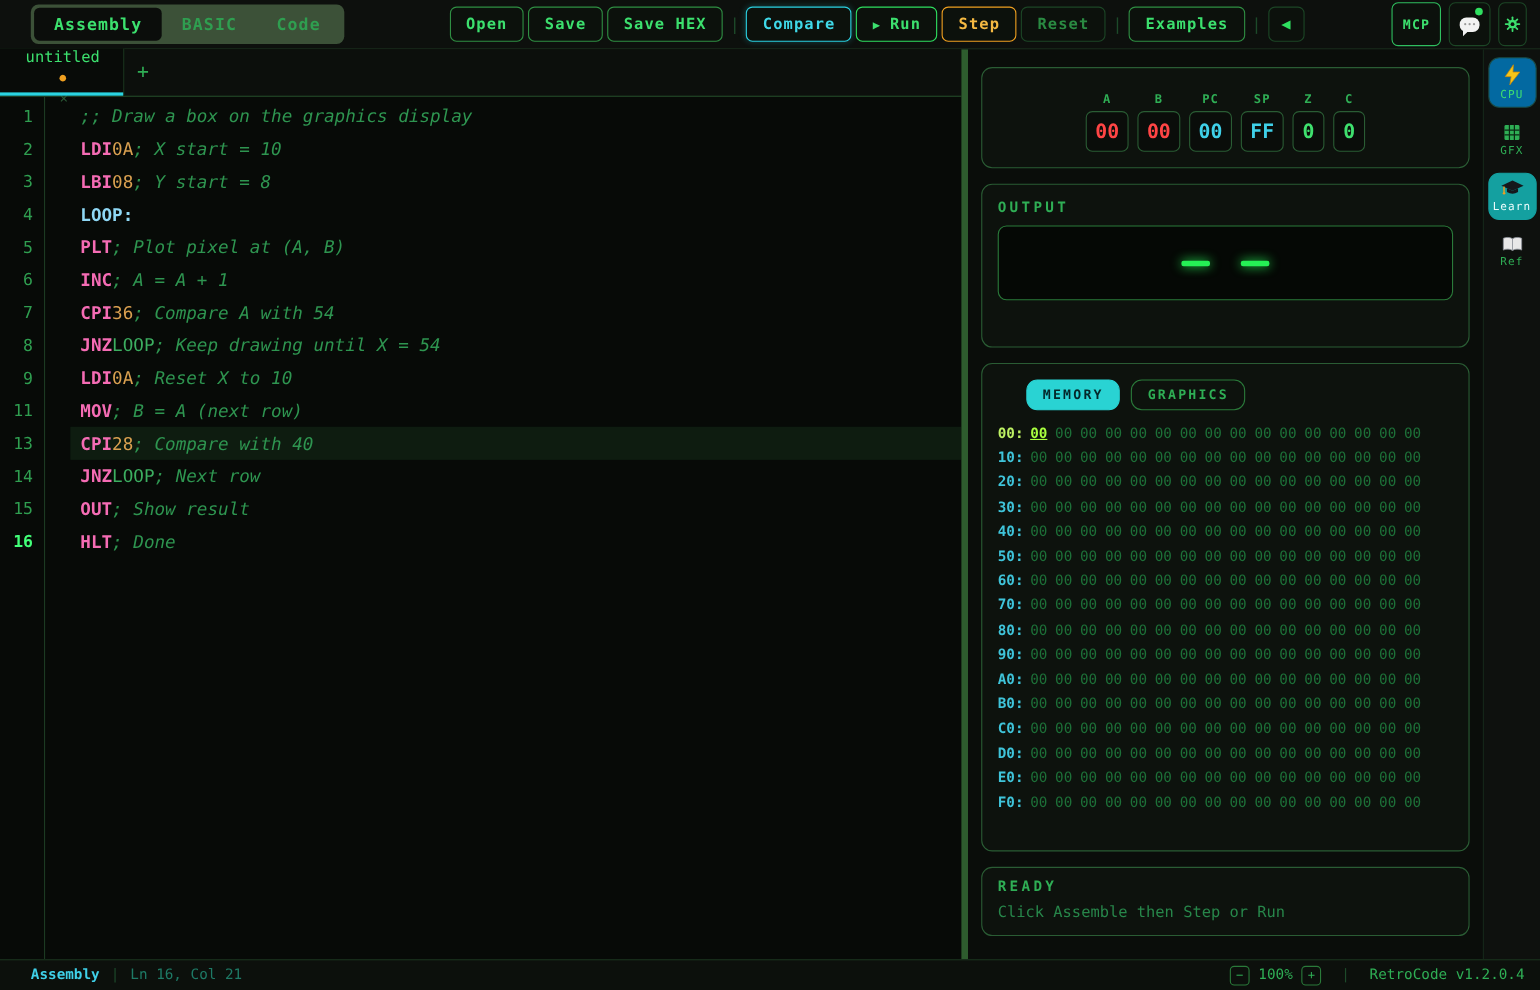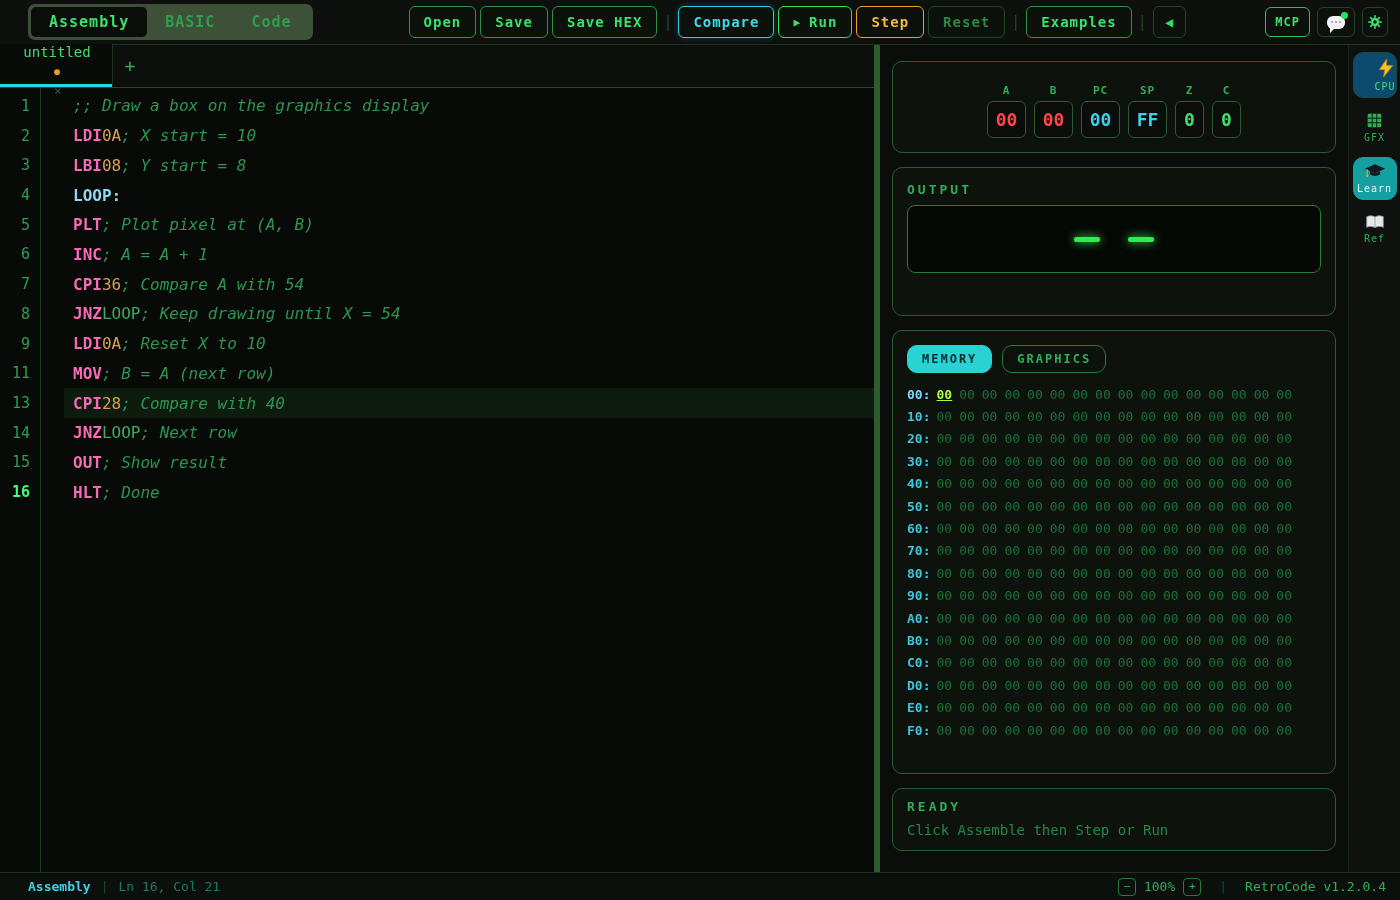--- a/index.html
+++ b/index.html
@@ -19,21 +19,21 @@
             color:#3ce06e; border-radius:6px; padding:7px 14px; cursor:pointer; letter-spacing:1px; white-space:nowrap; }
   .tb-btn.cyan  { border-color:#2ad0e0; color:#3fd9e8; box-shadow:0 0 6px rgba(42,212,224,.25); }
   .tb-btn.runb  { border-color:#2fe060; display:flex; align-items:center; gap:8px; }
   .tb-btn.orange{ border-color:#f0a020; color:#f5b942; }
   .tb-btn.dim   { border-color:#1c4626; color:#2a8a42; }
   .tb-btn.navb  { border-color:#1c4626; color:#2fe060; padding:7px 11px; }
   .tb-sep { color:#1d4a2a; font-size:15px; margin:0 2px; }
   .run-arrow { font-size:11px; }
   .tb-right { margin-left:auto; display:flex; align-items:center; gap:7px; }
   .tb-mini { font-family:inherit; background:#0c110c; border:1px solid #1c4626; border-radius:6px;
-             height:30px; display:flex; align-items:center; justify-content:center; cursor:pointer; color:#3ce06e; }
+             height:40px; display:flex; align-items:center; justify-content:center; cursor:pointer; color:#3ce06e; }
   .mcp-btn { border-color:#2fbf5f; font-size:12px; font-weight:bold; padding:0 9px; letter-spacing:1px; }
   .icon-btn { width:26px; } .chat-btn { width:38px; position:relative; }
   .chat-bubble { position:relative; width:18px; height:13px; background:#f2f2f2; border-radius:6px;
                  display:flex; align-items:center; justify-content:center; gap:2px; }
   .chat-bubble i { width:2px; height:2px; border-radius:50%; background:#9a9a9a; }
   .chat-bubble:after { content:""; position:absolute; left:3px; bottom:-4px; border:3px solid transparent;
                  border-top-color:#f2f2f2; border-left-color:#f2f2f2; }
   .chat-badge { position:absolute; top:4px; right:6px; width:7px; height:7px; border-radius:50%; background:#2fe060; }
 
   
@@ -76,41 +76,41 @@
   .reg-box { background:#0a0d0a; border:1px solid #2a5c34; border-radius:6px; height:37px; min-width:29px;
              padding:0 6px; display:flex; align-items:center; justify-content:center;
              font-size:18px; font-weight:bold; }
   .reg-box.wide { min-width:39px; }
 
   .output-display { margin-top:8px; margin-bottom:28px; height:68px; background:#050805; border:1px solid #2a7a3a;
                     border-radius:8px; display:flex; align-items:center; justify-content:center; gap:28px; }
   .dash { width:26px; height:5px; border-radius:2px; background:#25f055; box-shadow:0 0 10px #25f055; }
 
   .mem-panel { min-height:444px; }
-  .mem-tabs { display:flex; gap:10px; }
+  .mem-tabs { display:flex; gap:10px;margin-left:26px; }
   .mtab { font-family:inherit; font-size:12px; font-weight:bold; letter-spacing:2px; border-radius:10px;
           padding:6px 14px; background:transparent; border:1px solid #2a7a3a; color:#2fae55; cursor:pointer; }
   .mtab.active { background:#29d3d3; border-color:#29d3d3; color:#04282a; }
   .mem-grid { margin-top:10px; font-size:13px; }
   .mrow { height:22.4px; display:flex; align-items:center; white-space:pre; }
   .maddr { color:#3fc4da; font-weight:bold; margin-right:6px; }
-  .maddr.cur { color:#7dd3fc; }
+  .maddr.cur { color:#bef264; }
   .byte { color:#1d7038; margin-right:7px; }
   .byte.hl { color:#a8ff3f; font-weight:bold; text-decoration:underline; }
 
   .ready-panel { padding:10px 14px 12px 14px; }
   .ready-msg { margin-top:8px; font-size:14px; color:#27864a; }
 
   
   .sidebar { width:52px; flex:0 0 52px; background:#0e110e; border-left:1px solid #16281a;
              display:flex; flex-direction:column; align-items:center; padding-top:7px; gap:9px; }
   .side-item { display:flex; flex-direction:column; align-items:center; gap:3px; cursor:pointer;
                padding:5px 0; width:44px; border-radius:10px; }
   .side-item .slabel { font-size:10px; color:#2fae55; letter-spacing:1px; }
-  .side-item.boxed { background:#0c4a6e; border:1px solid #1b4a44;align-items:flex-end; }
+  .side-item.boxed { background:#0369a1; border:1px solid #1b4a44; }
   .side-item.boxed .slabel { color:#3fe070; }
   .side-item.accent { background:#14a0a0; border:1px solid #14a0a0; }
   .side-item.accent .slabel { color:#eafbfb; }
 
   
   .statusbar { height:28px; flex:0 0 28px; background:#0c100c; border-top:1px solid #1b331e;
                display:flex; align-items:center; padding:0 14px 0 28px; font-size:13px; }
   .sb-mode { color:#3fd0e8; font-weight:bold; }
   .sb-sep { color:#1d4a2a; margin:0 10px; }
   .sb-pos { color:#1e7a66; }

